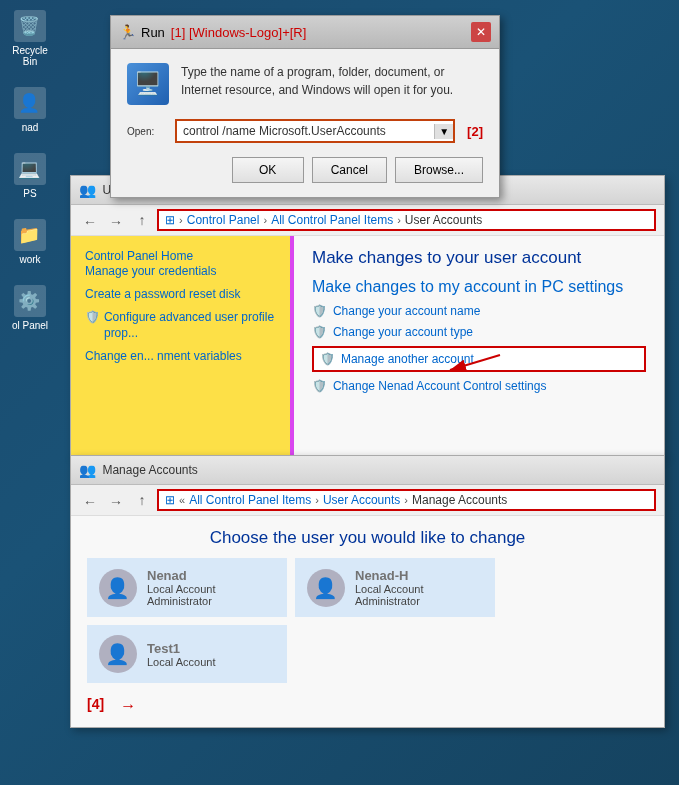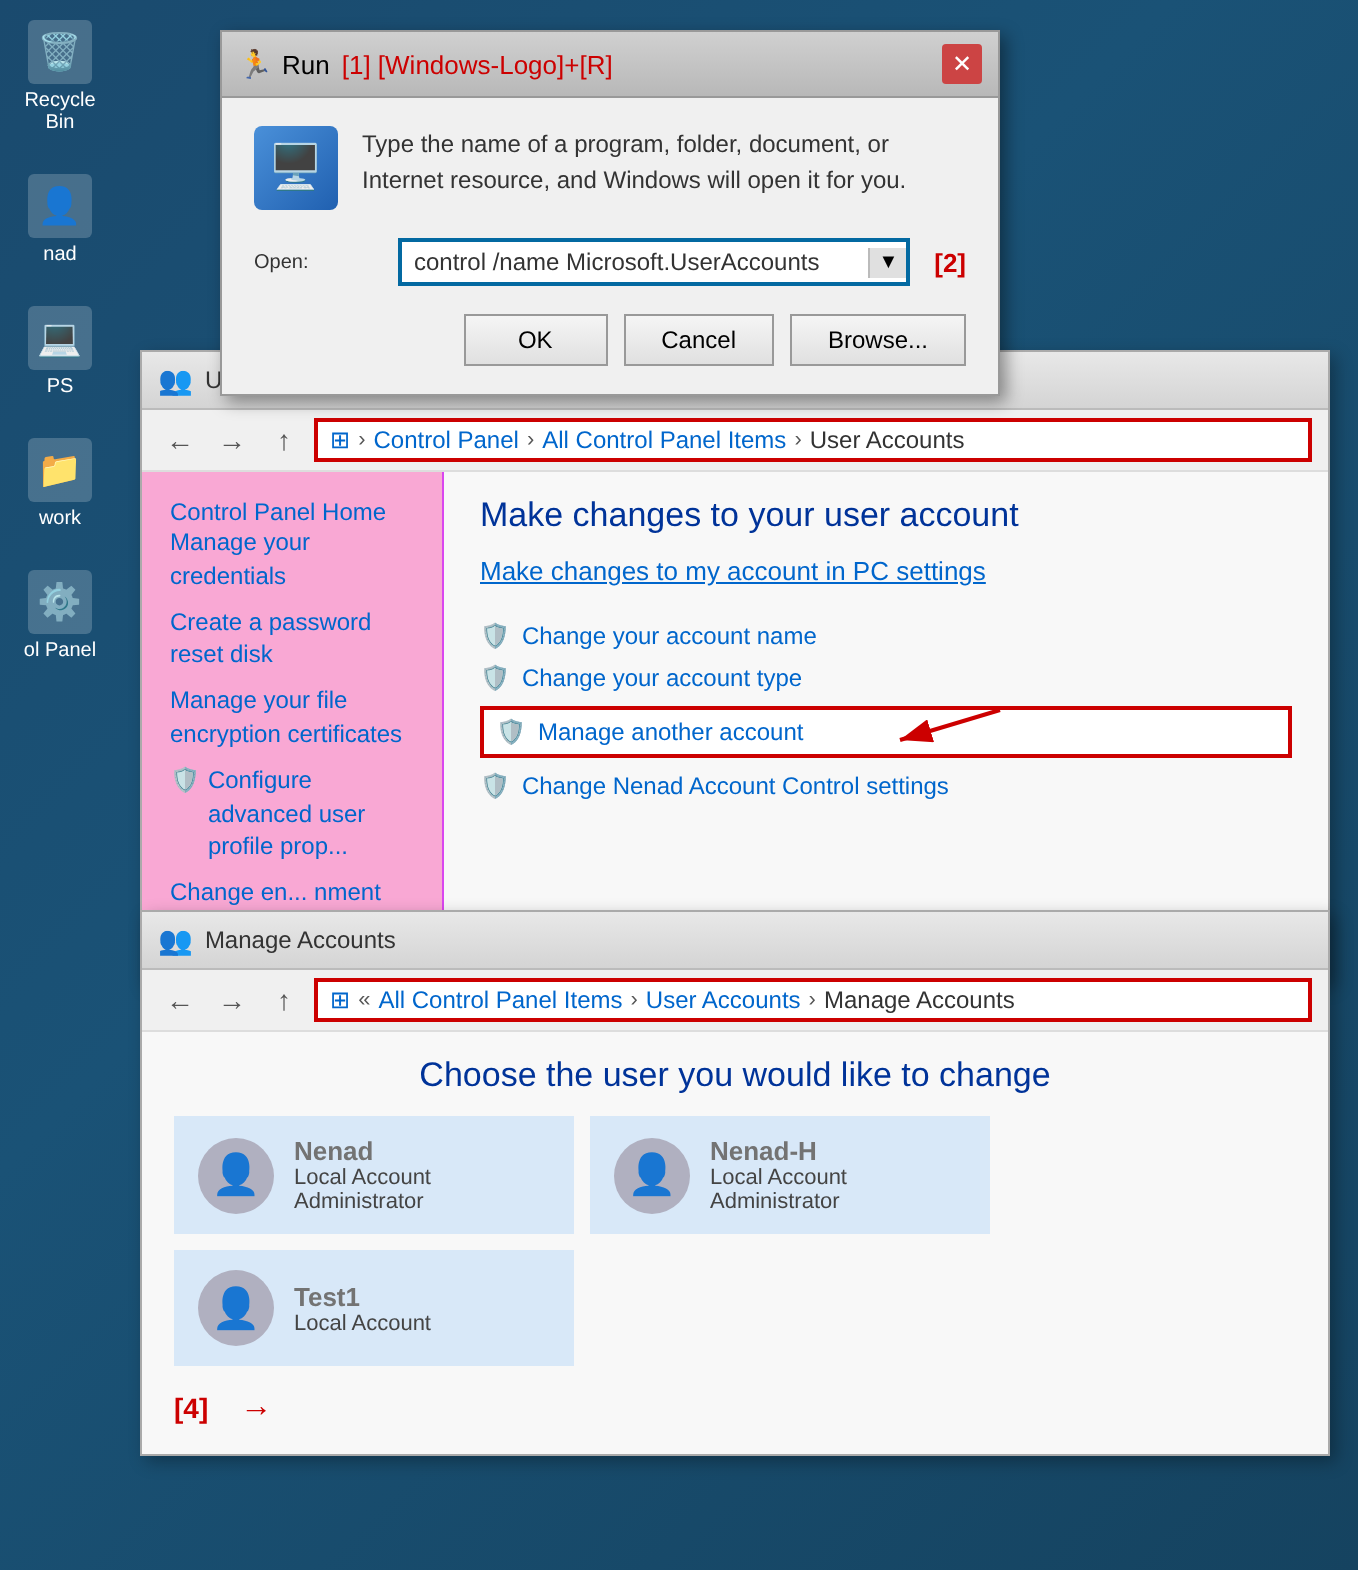--- a/index.html
+++ b/index.html
@@ -162,26 +162,25 @@
     .run-input-wrapper {
       position: relative;
       flex: 1;
       display: flex;
       align-items: center;
     }
 
     .run-input {
       width: 100%;
       padding: 3px 24px 3px 6px;
-      border: 2px solid #0369a1;
+      border: 2px solid #c2410c;
       font-size: 12px;
       background: white;
       color: #333;
       outline: none;
-      margin-left: 24px;
     }
 
     .run-input-dropdown {
       position: absolute;
       right: 2px;
       background: #e0e0e0;
       border-left: 1px solid #bbb;
       padding: 2px 4px;
       font-size: 10px;
       cursor: pointer;
@@ -275,24 +274,24 @@
       color: #555;
       font-size: 11px;
     }
 
     .window-content {
       display: flex;
       min-height: 220px;
     }
 
     .left-panel {
-      width: 151px;
+      width: 223px;
       padding: 12px 14px;
-      border-right: 1px solid #d946ef;
-      background: #f9a8d4;
+      border-right: 4px solid #d946ef;
+      background: #fde047;
     }
 
     .left-panel-title {
       font-size: 12px;
       color: #0066cc;
       margin-bottom: 10px;
       cursor: pointer;
     }
 
     .left-panel-link {
@@ -323,25 +322,24 @@
       padding: 12px 18px;
     }
 
     .right-panel-title {
       font-size: 17px;
       color: #003399;
       margin-bottom: 10px;
     }
 
     .right-panel-link {
-      font-size: 13px;
+      font-size: 16px;
       color: #0066cc;
-      margin-bottom: 18px;
+      margin-bottom: 8px;
       display: block;
-      text-decoration: underline;
       cursor: pointer;
     }
 
     .right-panel-item {
       display: flex;
       align-items: center;
       gap: 6px;
       margin-bottom: 7px;
       font-size: 12px;
       color: #0066cc;
@@ -516,21 +514,20 @@
         <span style="color:#0066cc;cursor:pointer;">All Control Panel Items</span>
         <span class="breadcrumb-sep">›</span>
         <span style="color:#333;">User Accounts</span>
       </div>
     </div>
     <div class="window-content">
       <div class="left-panel">
         <a class="left-panel-title">Control Panel Home</a>
         <a class="left-panel-link">Manage your credentials</a>
         <a class="left-panel-link">Create a password reset disk</a>
-        <a class="left-panel-link">Manage your file encryption certificates</a>
         <div class="left-panel-link-shield">
           <span class="shield-icon">🛡️</span>
           <a class="left-panel-link" style="margin:0;">Configure advanced user profile prop...</a>
         </div>
         <a class="left-panel-link">Change en... nment variables</a>
       </div>
       <div class="right-panel">
         <div class="right-panel-title">Make changes to your user account</div>
         <a class="right-panel-link">Make changes to my account in PC settings</a>
         <div class="right-panel-item">

